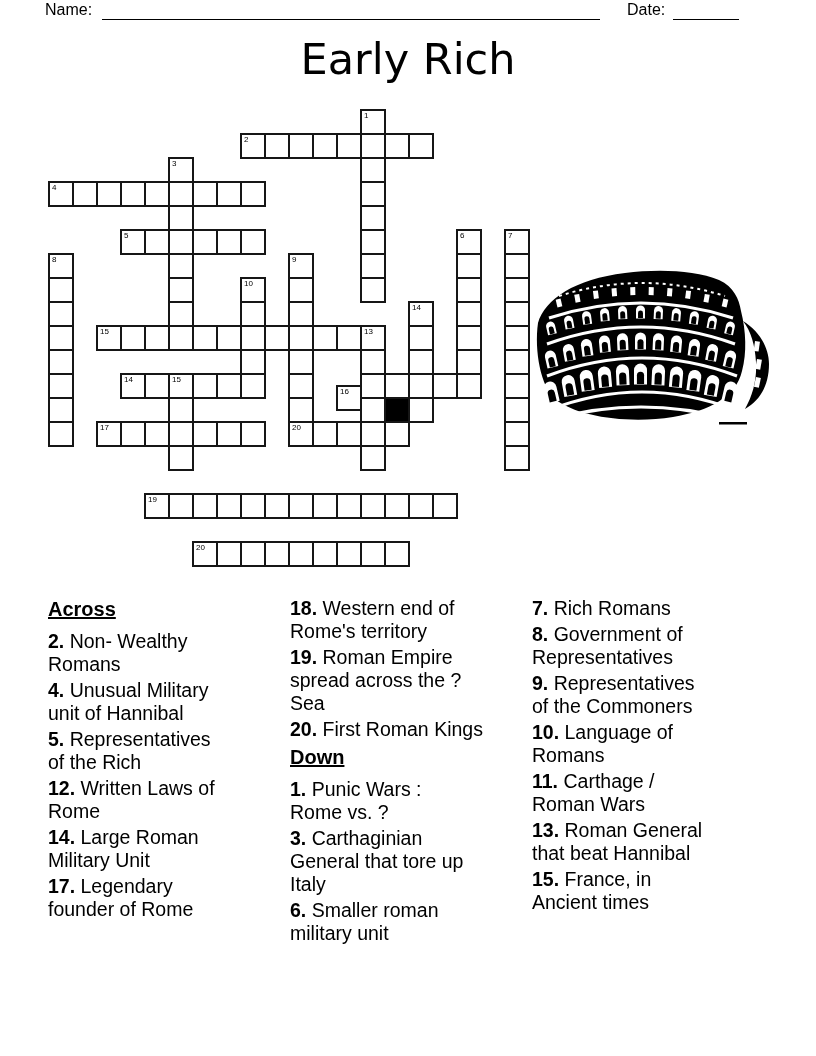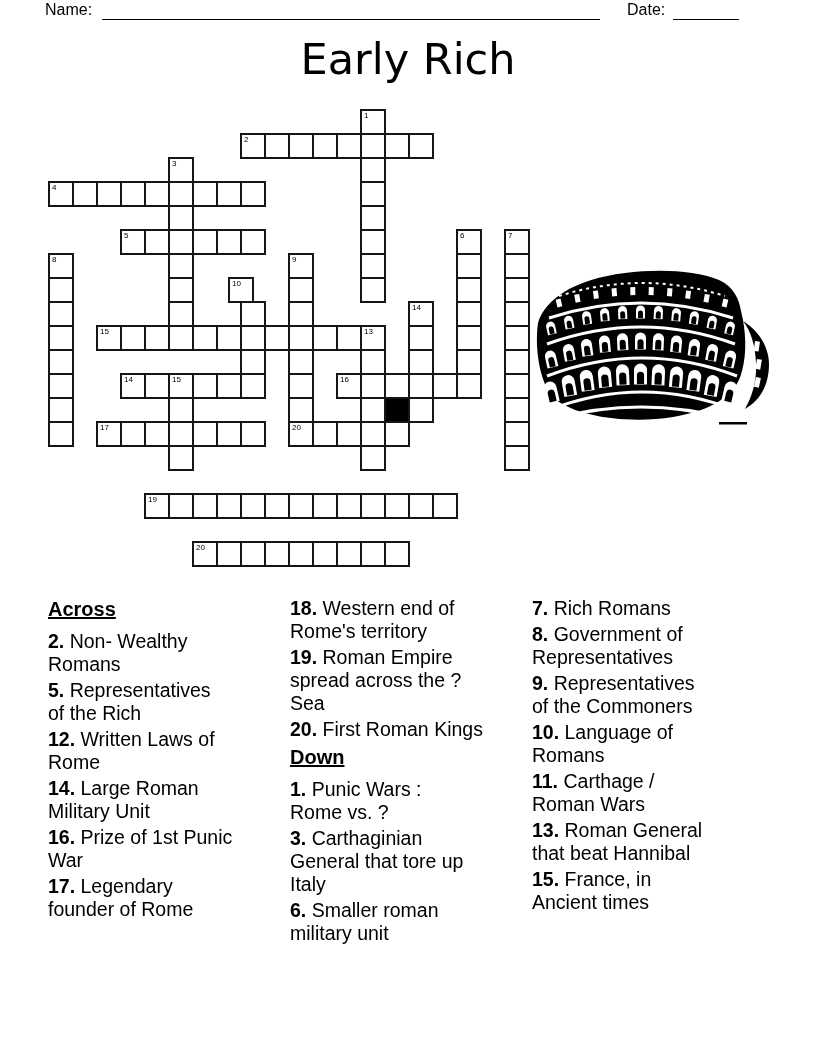--- a/index.html
+++ b/index.html
@@ -100,21 +100,21 @@
     <div class="cell" style="left: 120px; top: 373px;">
       <span class="cellnum">14</span>
     </div>
     <div class="cell" style="left: 144px; top: 373px;"></div>
     <div class="cell" style="left: 168px; top: 373px;">
       <span class="cellnum">15</span>
     </div>
     <div class="cell" style="left: 192px; top: 373px;"></div>
     <div class="cell" style="left: 216px; top: 373px;"></div>
     <div class="cell" style="left: 240px; top: 373px;"></div>
-    <div class="cell" style="left: 336px; top: 373px; text-decoration: underline;">
+    <div class="cell" style="left: 336px; top: 385px; text-decoration: underline;">
       <span class="cellnum">16</span>
     </div>
     <div class="cell" style="left: 360px; top: 373px;"></div>
     <div class="cell" style="left: 384px; top: 373px;"></div>
     <div class="cell" style="left: 408px; top: 373px;"></div>
     <div class="cell" style="left: 432px; top: 373px;"></div>
     <div class="cell" style="left: 456px; top: 373px;"></div>
     <div class="cell" style="left: 96px; top: 421px;">
       <span class="cellnum">17</span>
     </div>
@@ -204,21 +204,21 @@
     <div class="cell" style="left: 48px; top: 397px;"></div>
     <div class="cell" style="left: 48px; top: 421px;"></div>
     <div class="cell" style="left: 288px; top: 253px;">
       <span class="cellnum">9</span>
     </div>
     <div class="cell" style="left: 288px; top: 277px;"></div>
     <div class="cell" style="left: 288px; top: 301px;"></div>
     <div class="cell" style="left: 288px; top: 349px;"></div>
     <div class="cell" style="left: 288px; top: 373px;"></div>
     <div class="cell" style="left: 288px; top: 397px;"></div>
-    <div class="cell" style="left: 228px; top: 277px;">
+    <div class="cell" style="left: 240px; top: 277px;">
       <span class="cellnum">10</span>
     </div>
     <div class="cell" style="left: 240px; top: 301px;"></div>
     <div class="cell" style="left: 240px; top: 349px;"></div>
     <div class="cell" style="left: 408px; top: 301px;">
       <span class="cellnum">14</span>
     </div>
     <div class="cell" style="left: 408px; top: 325px;"></div>
     <div class="cell" style="left: 408px; top: 349px;"></div>
     <div class="cell" style="left: 408px; top: 397px;"></div>
@@ -319,28 +319,28 @@
     <path d="M-6.5,10.5 L-6.5,-4 A6.5,6.5 0 0 1 6.5,-4 L6.5,10.5 Z" fill="#fff" transform="translate(197.0,133.0) rotate(13.0)"></path>
     <path d="M-3.575,6.09 L-3.575,-2.5149999999999997 A3.575,3.575 0 0 1 3.575,-2.5149999999999997 L3.575,6.09 Z" fill="#000" transform="translate(197.0,133.0) rotate(13.0) translate(0,3.8)"></path>
     <rect x="186" y="163" width="28" height="2.5" fill="#000"></rect>
   </svg>
 
 <div id="clues">
     <div class="clue-col">
       <div class="clue-heading">Across</div>
       <p class="clue"><b>2.</b> Non- Wealthy
 Romans</p>
+      <p class="clue"><b>4.</b> Unusual Military
+unit of Hannibal</p>
       <p class="clue"><b>5.</b> Representatives
 of the Rich</p>
       <p class="clue"><b>12.</b> Written Laws of
 Rome</p>
       <p class="clue"><b>14.</b> Large Roman
 Military Unit</p>
-      <p class="clue"><b>16.</b> Prize of 1st Punic
-War</p>
       <p class="clue"><b>17.</b> Legendary
 founder of Rome</p>
     </div>
     <div class="clue-col">
       <p class="clue"><b>18.</b> Western end of
 Rome's territory</p>
       <p class="clue"><b>19.</b> Roman Empire
 spread across the ?
 Sea</p>
       <p class="clue"><b>20.</b> First Roman Kings</p>

